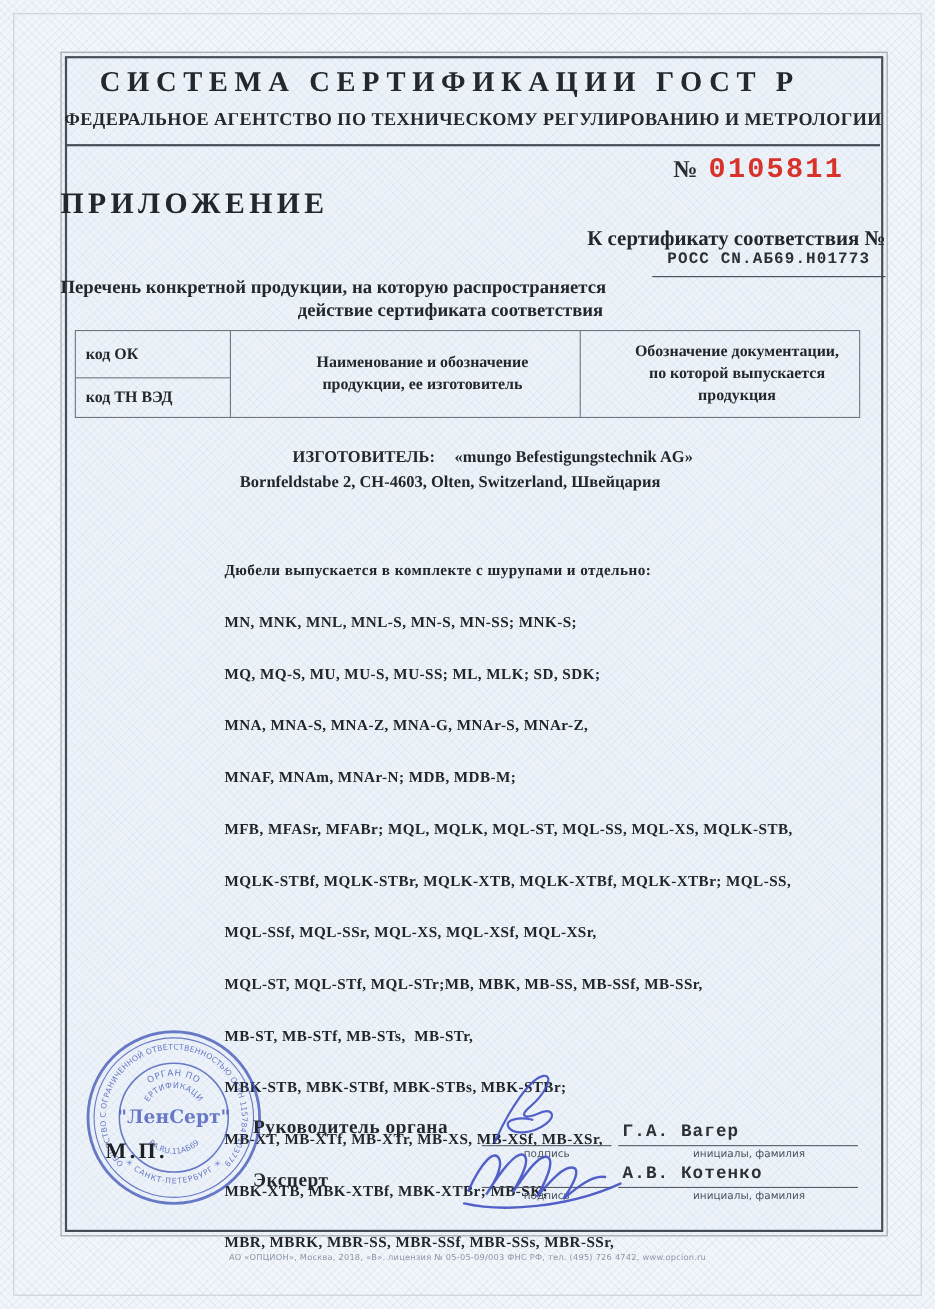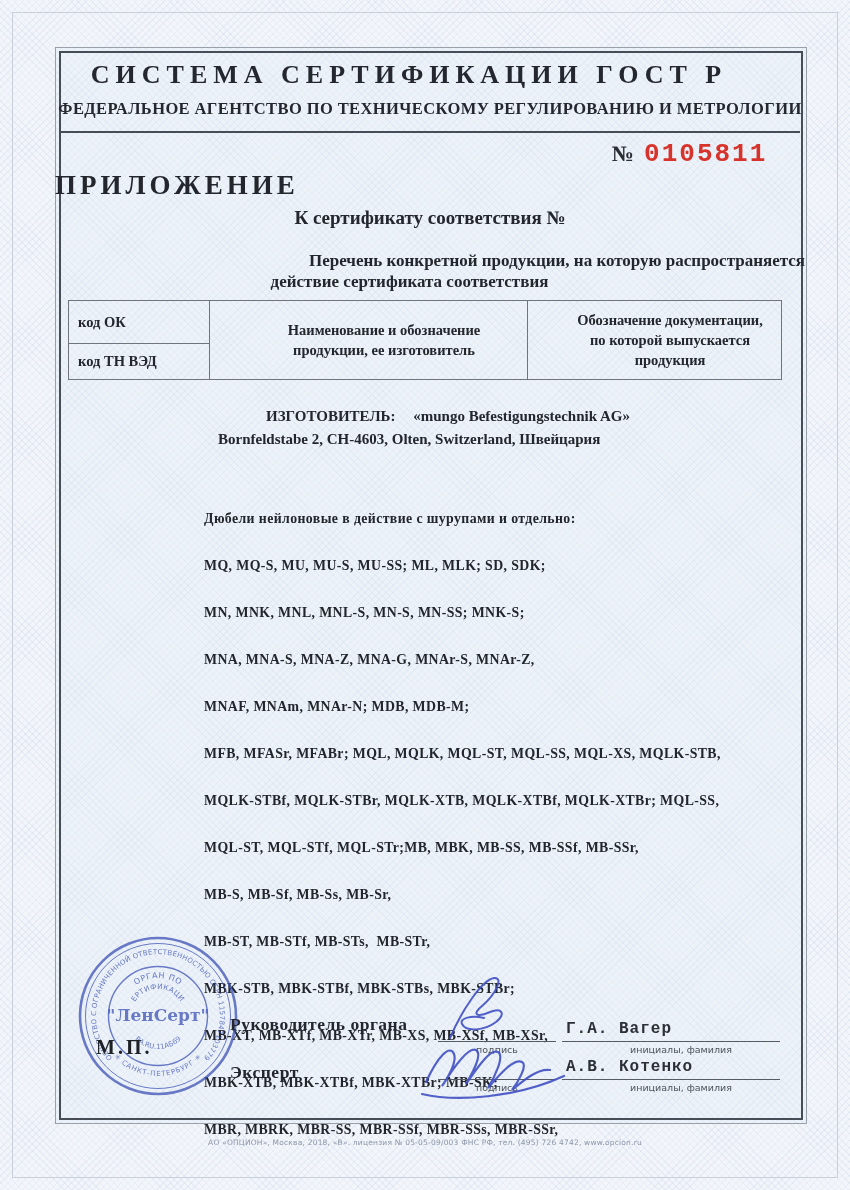--- a/index.html
+++ b/index.html
@@ -20,26 +20,26 @@
     font-size:26px;font-weight:bold;letter-spacing:6px;color:#24272d;}
   .hdr-sub{position:absolute;left:55px;top:99px;width:750px;text-align:center;
     font-size:16.5px;font-weight:bold;letter-spacing:0.4px;color:#24272d;}
   .hdr-divider{position:absolute;left:60px;top:131px;width:740px;height:2px;background:#474d56;}
   .num-group{position:absolute;left:612px;top:141px;display:flex;align-items:flex-start;}
   .num-sign{font-size:22px;font-weight:bold;color:#2a2d33;margin-right:10px;}
   .num-red{font-family:"Liberation Mono","DejaVu Sans Mono",monospace;font-size:26px;font-weight:bold;
     color:#d8332b;letter-spacing:2px;line-height:26px;}
   .doc-title{position:absolute;left:55px;top:170px;width:750px;
     font-size:27px;font-weight:bold;letter-spacing:4px;}
-  .cert-line{position:absolute;left:55px;top:207px;width:750px;display:flex;justify-content:center;align-items:flex-end;}
+  .cert-line{position:absolute;left:55px;top:207px;width:750px;display:flex;justify-content:center;align-items:flex-end;flex-direction:column;}
   .cert-label{font-size:19px;font-weight:bold;padding-bottom:1px;}
   .cert-num-wrap{border-bottom:1.3px solid #3f444c;margin-left:14px;padding:0 14px 3px 14px;}
   .cert-num{font-family:"Liberation Mono","DejaVu Sans Mono",monospace;font-size:14.5px;font-weight:bold;
     letter-spacing:1px;color:#2c3036;position:relative;top:-4px;}
-  .desc1{position:absolute;left:55px;top:251px;width:750px;text-align:right;font-size:17px;font-weight:bold;}
+  .desc1{position:absolute;left:55px;top:251px;width:750px;text-align:left;font-size:17px;font-weight:bold;}
   .desc2{position:absolute;left:55px;top:272px;width:709px;text-align:center;font-size:17px;font-weight:bold;}
   .tbl{position:absolute;left:68px;top:300px;width:712px;height:78px;border:1.2px solid #70757d;display:flex;gap:31px;}
   .tbl-col1{width:140px;border-right:1.2px solid #70757d;display:flex;flex-direction:column;}
   .tbl-c1a{height:42px;border-bottom:1.2px solid #70757d;display:flex;align-items:center;
     padding-left:9px;font-size:14.5px;font-weight:bold;}
   .tbl-c1b{flex:1;display:flex;align-items:center;padding-left:9px;font-size:14.5px;font-weight:bold;}
   .tbl-col2{width:286px;border-right:1.2px solid #70757d;}
   .tbl-col3{flex:1;}
   .tblc{display:flex;align-items:center;justify-content:center;text-align:center;
     font-size:14.5px;font-weight:bold;white-space:pre-line;line-height:20px;}
@@ -88,20 +88,21 @@
 
   <div class="num-group">
     <span class="num-sign">№</span>
     <span class="num-red">0105811</span>
   </div>
 
   <div class="doc-title">ПРИЛОЖЕНИЕ</div>
 
   <div class="cert-line">
     <span class="cert-label">К сертификату соответствия №</span>
+    <span class="cert-num-wrap"><span class="cert-num">РОСС CN.АБ69.Н01773</span></span>
   </div>
 
   <div class="desc1">Перечень конкретной продукции,  на которую распространяется</div>
   <div class="desc2">действие сертификата соответствия</div>
 
   <div class="tbl">
     <div class="tbl-col1">
       <div class="tbl-c1a">код ОК</div>
       <div class="tbl-c1b">код ТН ВЭД</div>
     </div>
@@ -111,29 +112,29 @@
 по которой выпускается продукция</div>
   </div>
 
   <div class="manu1">
     <span class="mlabel">ИЗГОТОВИТЕЛЬ:</span>
     <span>«mungo Befestigungstechnik AG»</span>
   </div>
   <div class="manu2">Bornfeldstabe 2, CH-4603, Olten, Switzerland, Швейцария</div>
 
   <div class="plist">
-    <div>Дюбели нейлоновые в действие с шурупами и отдельно:</div>
+    <div>Дюбели выпускается в комплекте с шурупами и отдельно:</div>
+    <div>MN, MNK, MNL, MNL-S, MN-S, MN-SS; MNK-S;</div>
     <div>MQ, MQ-S, MU, MU-S, MU-SS; ML, MLK; SD, SDK;</div>
-    <div>MN, MNK, MNL, MNL-S, MN-S, MN-SS; MNK-S;</div>
     <div>MNA, MNA-S, MNA-Z, MNA-G, MNAr-S, MNAr-Z,</div>
     <div>MNAF, MNAm, MNAr-N; MDB, MDB-M;</div>
     <div>MFB, MFASr, MFABr; MQL, MQLK, MQL-ST, MQL-SS, MQL-XS, MQLK-STB,</div>
     <div>MQLK-STBf, MQLK-STBr, MQLK-XTB, MQLK-XTBf, MQLK-XTBr; MQL-SS,</div>
+    <div>MQL-SSf, MQL-SSr, MQL-XS, MQL-XSf, MQL-XSr,</div>
     <div>MQL-ST, MQL-STf, MQL-STr;MB, MBK, MB-SS, MB-SSf, MB-SSr,</div>
-    <div>MB-S, MB-Sf, MB-Ss, MB-Sr,</div>
     <div>MB-ST, MB-STf, MB-STs,  MB-STr,</div>
     <div>MBK-STB, MBK-STBf, MBK-STBs, MBK-STBr;</div>
     <div>MB-XT, MB-XTf, MB-XTr, MB-XS, MB-XSf, MB-XSr,</div>
     <div>MBK-XTB, MBK-XTBf, MBK-XTBr; MB-SK;</div>
     <div>MBR, MBRK, MBR-SS, MBR-SSf, MBR-SSs, MBR-SSr,</div>
     
     
     
     
     

